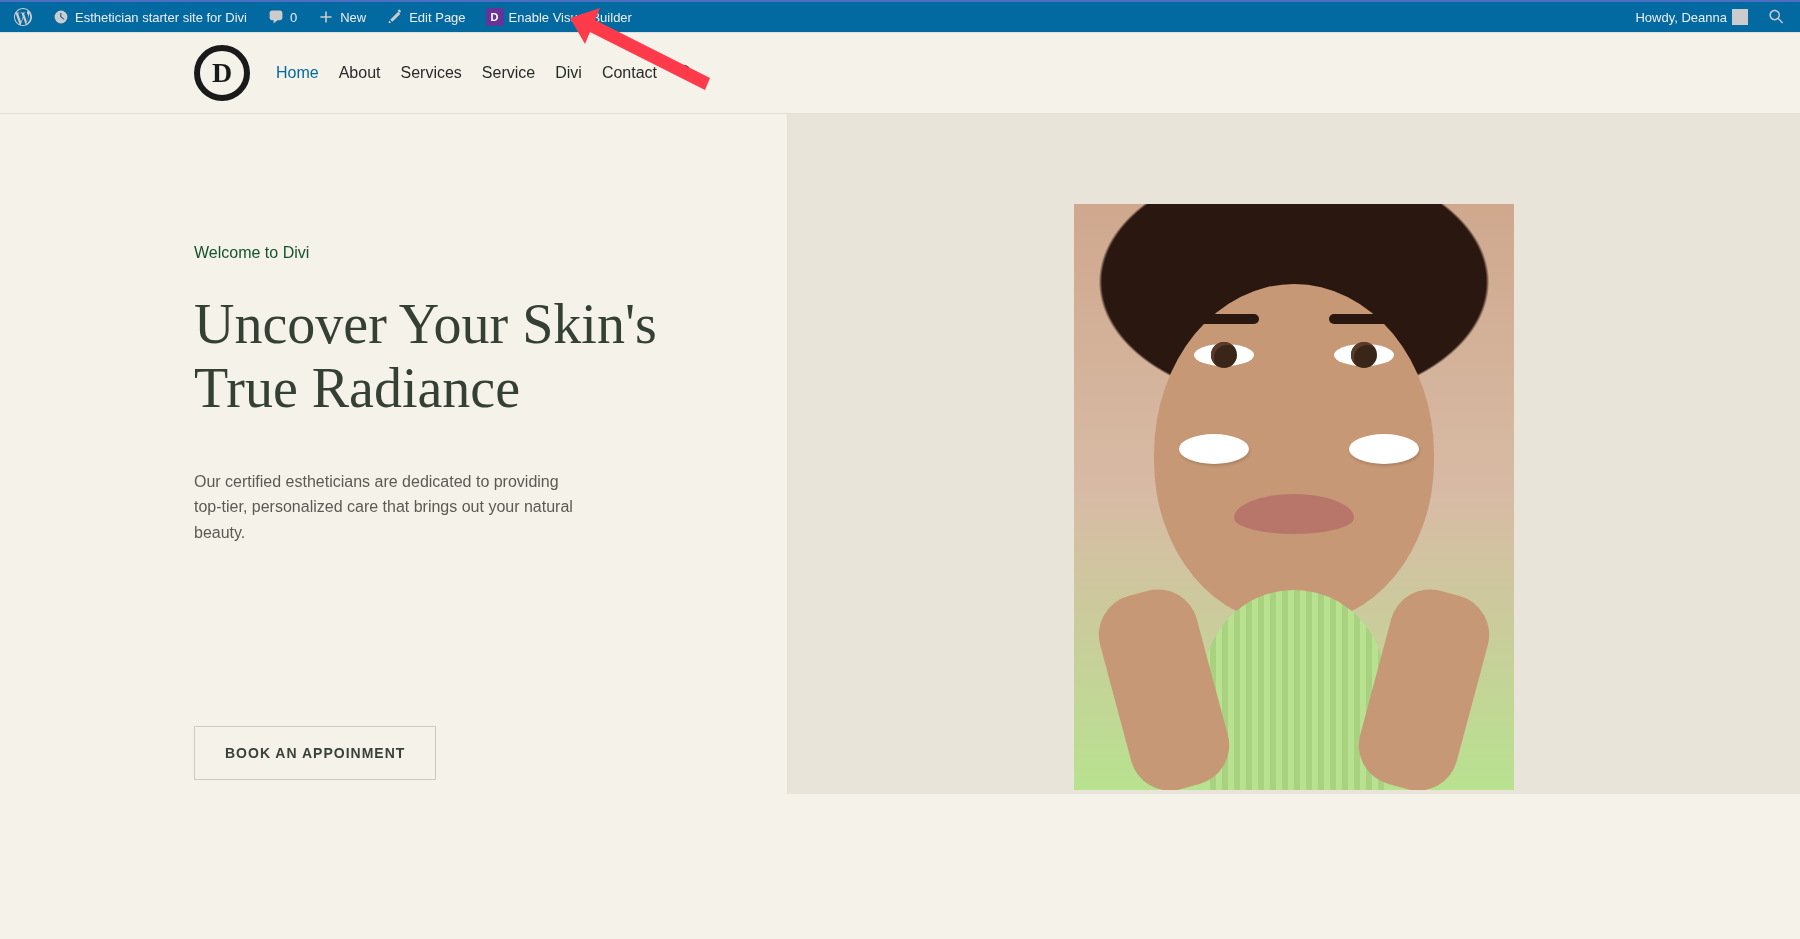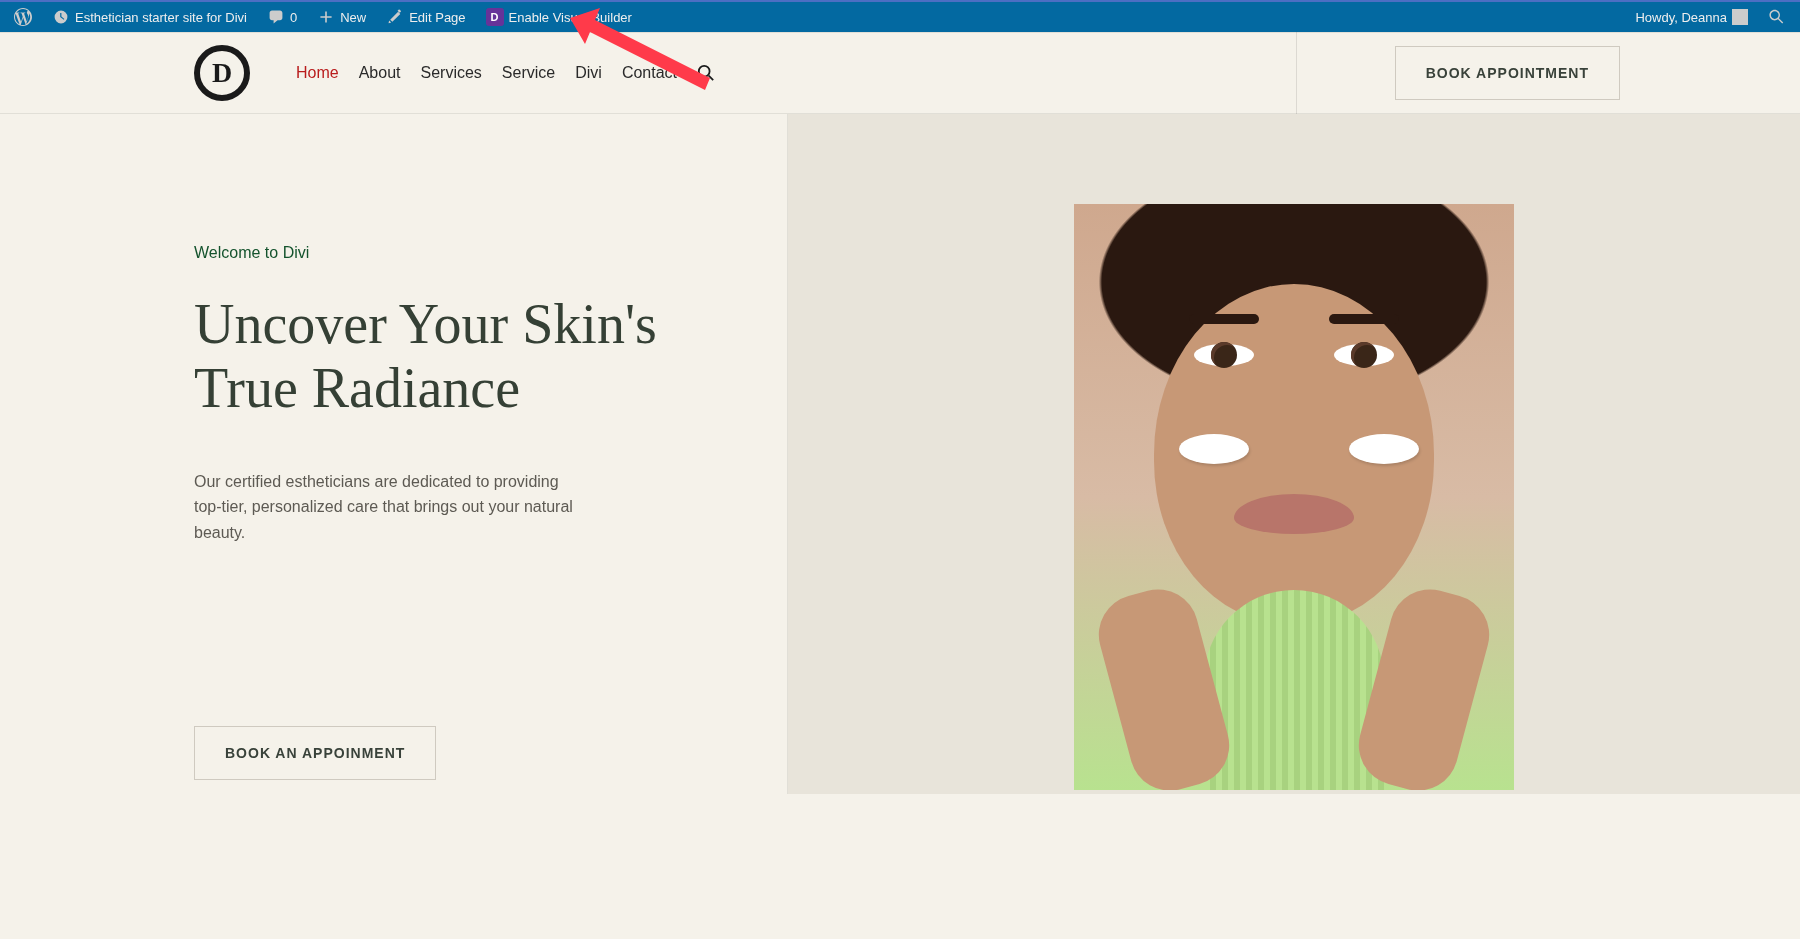--- a/index.html
+++ b/index.html
@@ -13,21 +13,21 @@
 .admin-icon { width: 18px; height: 18px; display: inline-flex; align-items: center; justify-content: center; }
 .divi-badge { background: #663399; color: white; width: 18px; height: 18px; border-radius: 3px; display: inline-flex; align-items: center; justify-content: center; font-weight: bold; font-size: 11px; }
 .avatar-box { width: 16px; height: 16px; background: #ccc; }
 
 
 .site-header { background: #f5f2ea; border-bottom: 1px solid rgba(0,0,0,0.08); padding: 0 0; display: flex; align-items: center; height: 82px; border-top: 1px solid rgba(0,0,0,0.08); }
 .header-inner { display: flex; align-items: center; width: 100%; padding-left: 194px; }
 .logo-circle { width: 56px; height: 56px; border: 6px solid #1a1a1a; border-radius: 50%; display: flex; align-items: center; justify-content: center; font-family: serif; font-weight: bold; font-size: 28px; color: #1a1a1a; }
 .main-nav { display: flex; gap: 20px; margin-left: 26px; align-items: center; }
 .nav-link { color: #2a2a2a; text-decoration: none; font-size: 16px; cursor: pointer; padding: 6px 0; }
-.nav-link.active { color: #b91c1c; margin-left: 20px; }
+.nav-link.active { color: #0369a1; }
 .search-icon-wrap { display: flex; align-items: center; cursor: pointer; }
 .header-cta-wrap { margin-left: auto; padding-right: 180px; display:flex; align-items:center; }
 .divider-v { width: 1px; height: 82px; background: rgba(0,0,0,0.1); margin-right: 98px; }
 .header-cta { border: 1px solid #cfcac0; background: transparent; color: #39423a; padding: 18px 30px; font-size: 14px; letter-spacing: 1px; font-weight: 600; cursor: pointer; }
 
 
 .hero { display: flex; padding: 0; min-height: 680px; }
 .hero-left { width: 788px; background: #f5f2ea; padding: 130px 80px 0 194px; border-right: 1px solid rgba(0,0,0,0.08); }
 .hero-eyebrow { color: #14532d; font-size: 16px; margin-bottom: 30px; }
 .hero-headline { font-family: Georgia, "Times New Roman", serif; font-size: 56px; font-weight: 400; color: #354035; line-height: 1.15; margin-bottom: 48px; }
@@ -137,24 +137,20 @@
       <a class="nav-link">Service</a>
       <a class="nav-link">Divi</a>
       <a class="nav-link">Contact</a>
       <span class="search-icon-wrap">
         <svg viewBox="0 0 20 20" width="18" height="18" fill="none" stroke="#1a1a1a" stroke-width="2">
             <circle cx="8" cy="8" r="6"></circle>
             <line x1="13" y1="13" x2="18" y2="18"></line>
           </svg>
       </span>
     </nav>
-    <div class="header-cta-wrap">
-      <div class="divider-v"></div>
-      <button class="header-cta">BOOK APPOINTMENT</button>
-    </div>
   </div>
 </header>
 
 <section class="hero">
   <div class="hero-left">
     <p class="hero-eyebrow">Welcome to Divi</p>
     <h1 class="hero-headline">Uncover Your Skin's True Radiance</h1>
     <p class="hero-body">Our certified estheticians are dedicated to providing top-tier, personalized care that brings out your natural beauty.</p>
     <button class="hero-cta">BOOK AN APPOINMENT</button>
   </div>

